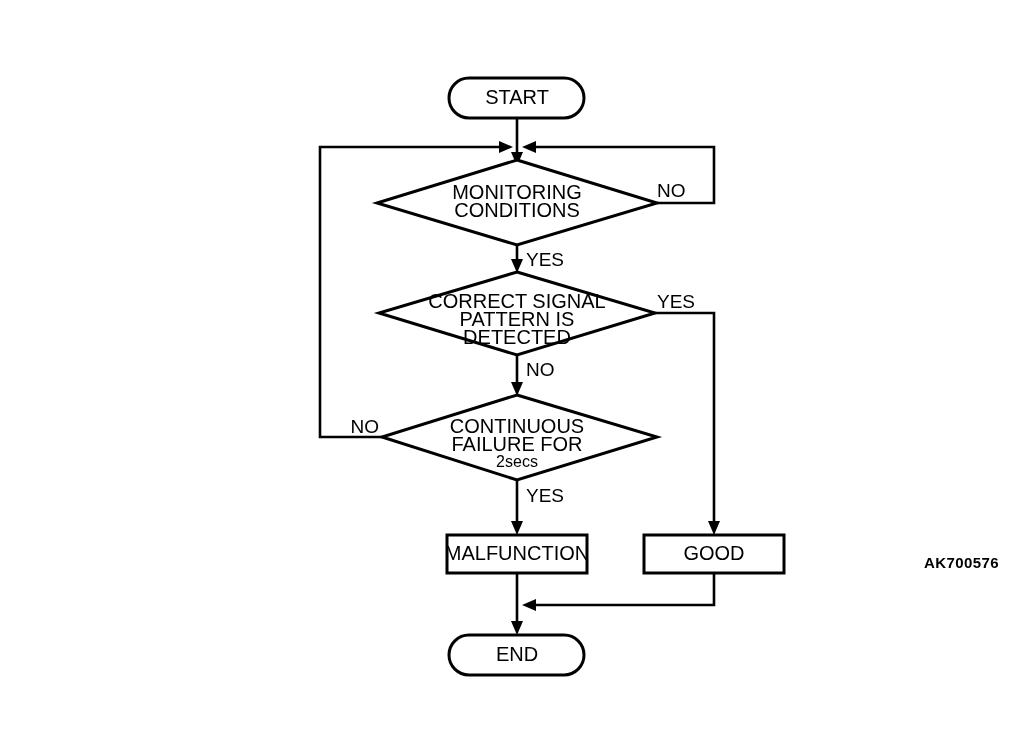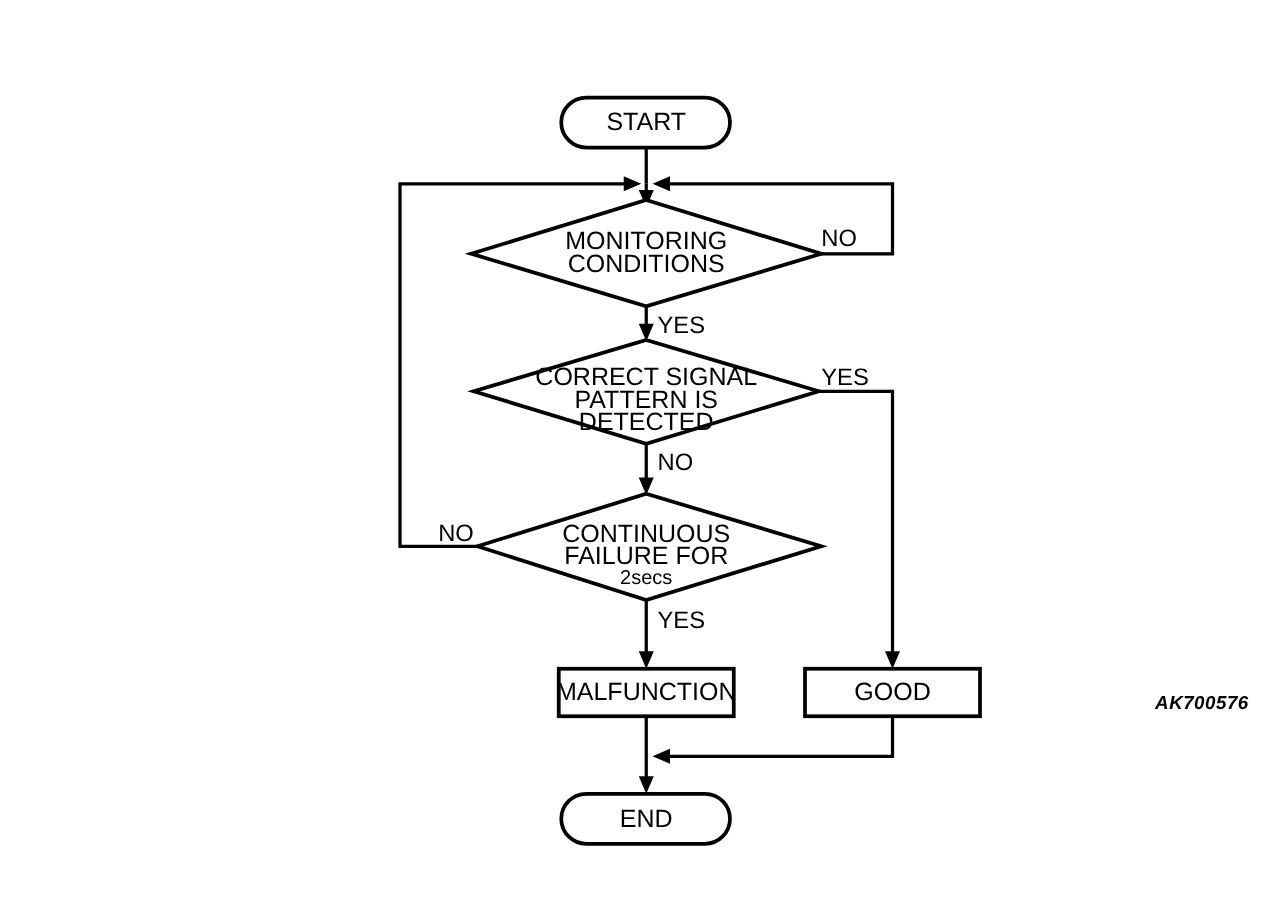--- a/index.html
+++ b/index.html
@@ -73,21 +73,20 @@
   }
   .ref-code {
     position: absolute;
     right: 38px;
     bottom: 22px;
     font-family: "Liberation Sans", sans-serif;
     font-size: 15px;
     font-weight: bold;
     color: #000000;
     letter-spacing: 0.4px;
-    font-style: italic;
   }
 </style>
 </head>
 <body>
 
 <div id="flow-root">
 
   <svg class="flow" viewBox="0 0 1010 736" xmlns="http://www.w3.org/2000/svg">
 
     <g>

